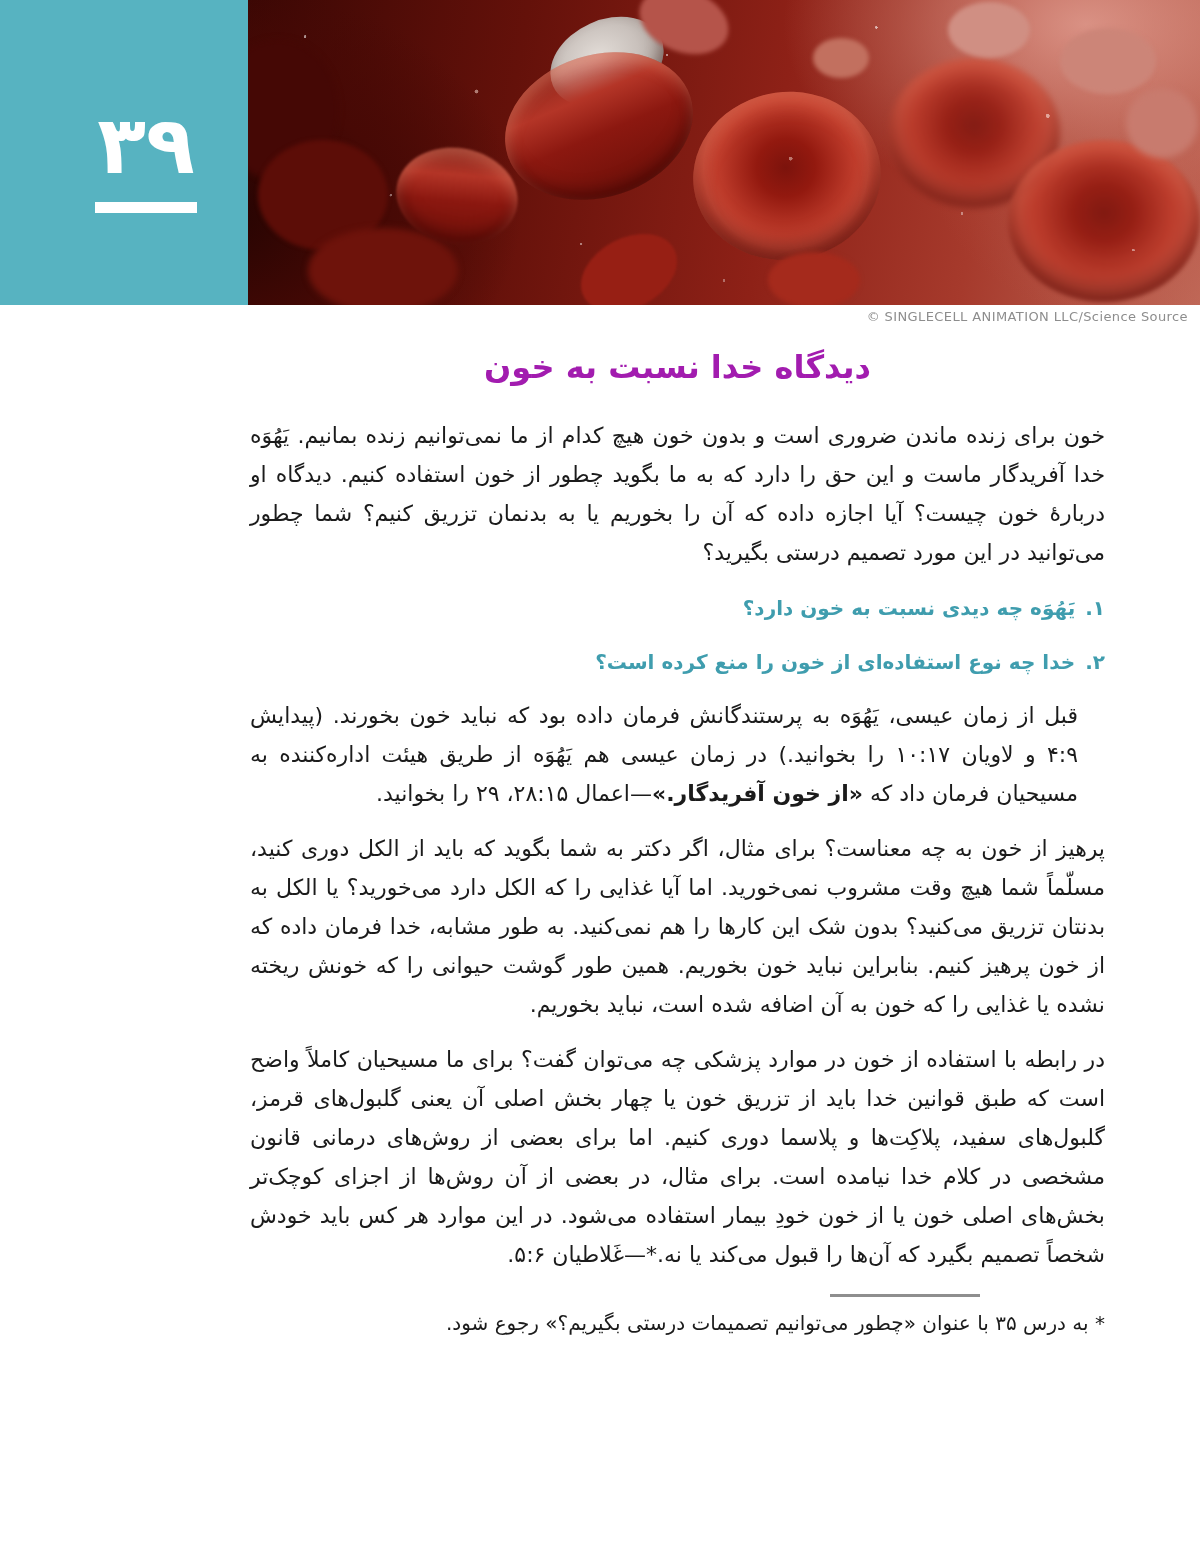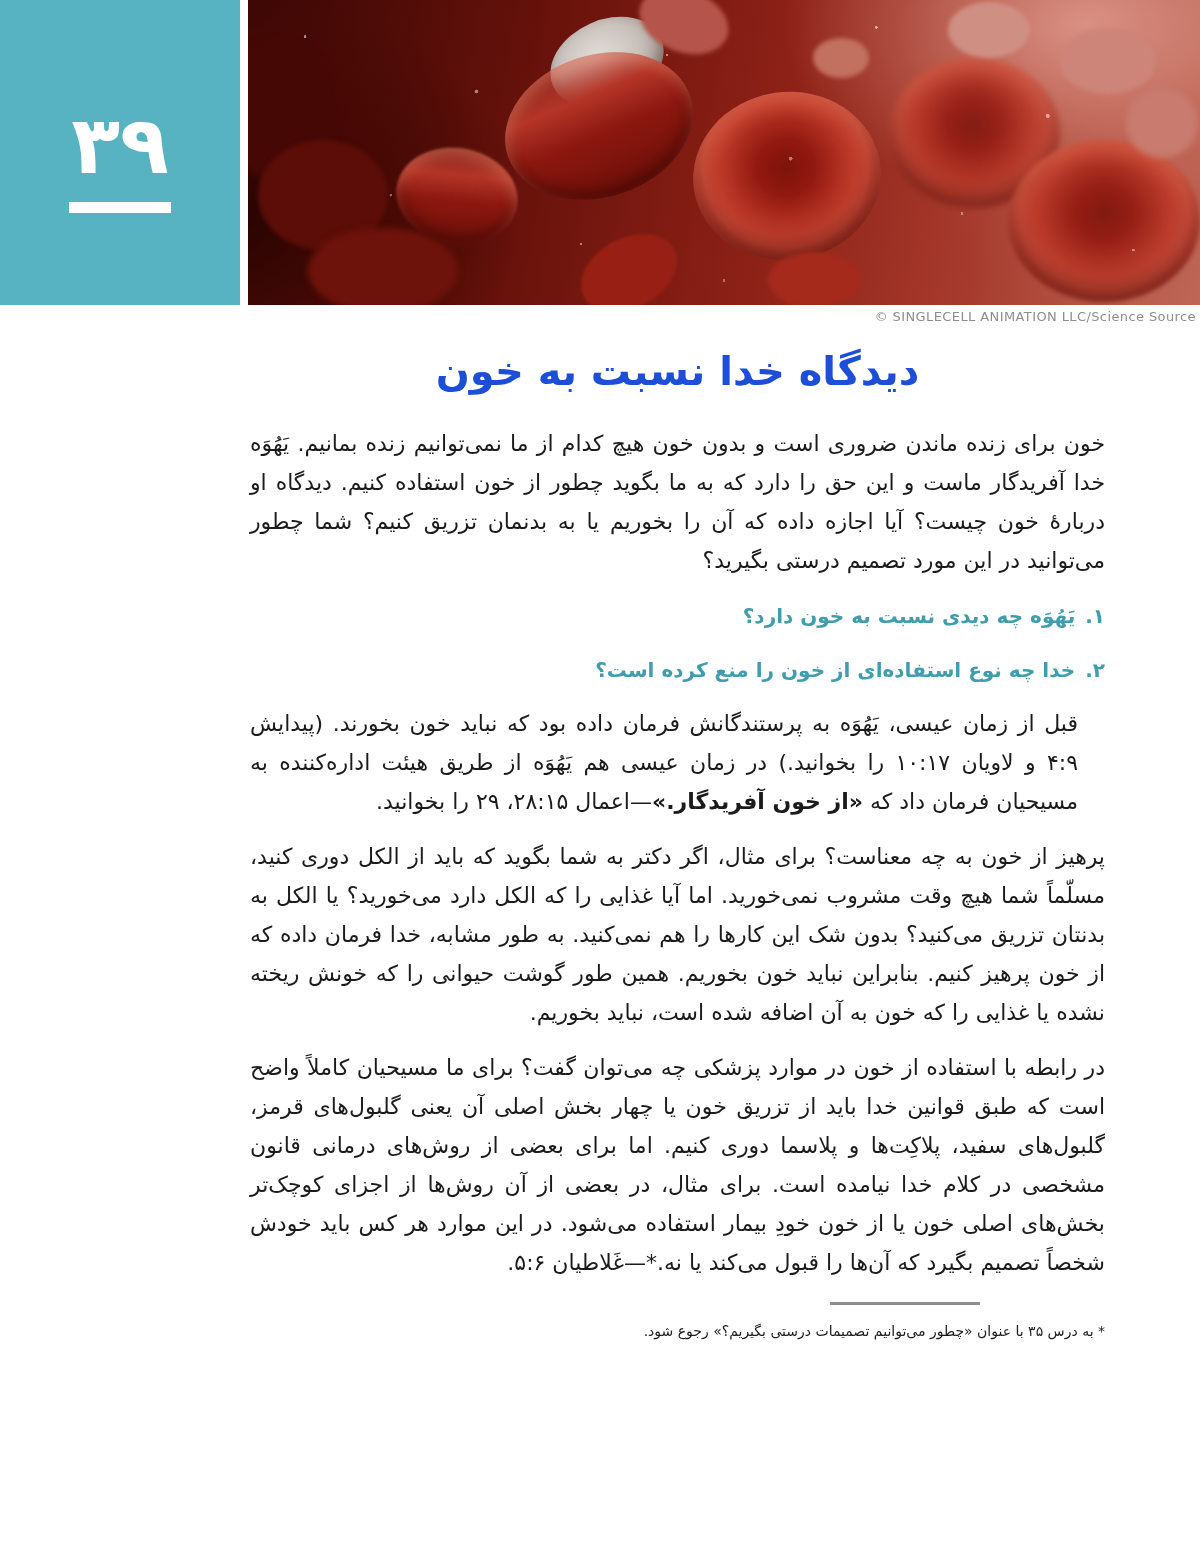--- a/index.html
+++ b/index.html
@@ -1,21 +1,21 @@
 <!DOCTYPE html>
 <html lang="fa" dir="rtl"><head>
 <meta charset="utf-8">
 <style>
   html,body{margin:0;padding:0;background:#fff;}
   .page{position:relative;width:1200px;height:1543px;background:#fff;overflow:hidden;
         font-family:"DejaVu Sans",sans-serif;direction:rtl;color:#1b1b1b;}
 
   
   .page-number-block{position:absolute;left:0;top:0;width:240px;height:305px;
-        display:flex;flex-direction:column;align-items:center;justify-content:center;}
+        display:flex;flex-direction:column;align-items:center;justify-content:center;padding-left:26px;}
   .page-number{color:#fff;font-weight:bold;font-size:80px;line-height:1;margin-top:14px;}
   .page-number-bar{width:102px;height:11px;background:#fff;margin-top:16px;}
 
   .hero{position:absolute;left:248px;top:0;width:952px;height:305px;overflow:hidden;
         background:
           radial-gradient(ellipse 420px 260px at 88% 8%, rgba(222,153,140,.9) 0%, rgba(199,117,102,.45) 45%, rgba(199,117,102,0) 72%),
           radial-gradient(ellipse 500px 300px at 103% 55%, rgba(187,90,75,.7) 0%, rgba(187,90,75,0) 60%),
           radial-gradient(ellipse 430px 330px at -3% 70%, #250402 0%, #470905 40%, rgba(71,9,5,0) 70%),
           linear-gradient(100deg,#3a0704 0%,#64110a 28%,#8e2117 55%,#a63a2c 76%,#c06a59 100%);}
   .cell{position:absolute;border-radius:50%;}
@@ -28,34 +28,34 @@
       radial-gradient(circle 2px at 15% 64%, rgba(255,255,255,.4) 0 60%, transparent 70%),
       radial-gradient(circle 3px at 24% 30%, rgba(255,230,220,.5) 0 60%, transparent 70%),
       radial-gradient(circle 2px at 35% 80%, rgba(255,255,255,.45) 0 60%, transparent 70%),
       radial-gradient(circle 2px at 44% 18%, rgba(255,255,255,.5) 0 60%, transparent 70%),
       radial-gradient(circle 3px at 57% 52%, rgba(255,235,225,.45) 0 60%, transparent 70%),
       radial-gradient(circle 2px at 66% 9%, rgba(255,255,255,.6) 0 60%, transparent 70%),
       radial-gradient(circle 2px at 75% 70%, rgba(255,255,255,.4) 0 60%, transparent 70%),
       radial-gradient(circle 3px at 84% 38%, rgba(255,240,232,.55) 0 60%, transparent 70%),
       radial-gradient(circle 2px at 93% 82%, rgba(255,255,255,.45) 0 60%, transparent 70%),
       radial-gradient(circle 2px at 50% 92%, rgba(255,255,255,.35) 0 60%, transparent 70%);}
-  .credit{position:absolute;top:309px;right:4px;direction:ltr;text-align:left;
+  .credit{position:absolute;top:309px;right:12px;direction:ltr;text-align:left;
           font-size:13px;letter-spacing:.4px;color:#8d8d8d;}
 
   
   .content{position:absolute;top:348px;right:95px;width:855px;}
-  h1.title{margin:0 0 30px 0;text-align:center;font-size:40px;font-weight:bold;color:#1d4ed8;}
+  h1.title{margin:0 0 30px 0;text-align:center;font-size:32px;font-weight:bold;color:#a21caf;}
   p.body{margin:16px 0 14px 0;font-size:22px;line-height:39px;text-align:justify;}
   p.q-indent{padding-right:27px;}
   h2.question{margin:18px 0 6px 0;font-size:20px;line-height:36px;font-weight:bold;color:#3f9dae;}
   h2.question .q-num{margin-left:10px;}
   b{font-weight:bold;}
 
   .footnote-rule{width:150px;height:3px;background:#8e8e8e;margin:20px 125px 14px 0;}
-  .footnote{font-size:14px;line-height:24px;text-align:right;color:#1b1b1b;margin:0;}
+  .footnote{font-size:20px;line-height:24px;text-align:right;color:#1b1b1b;margin:0;}
 </style>
 </head>
 <body>
 
 <div class="page">
 
   <div class="page-number-block" style="background:#57b3c1;">
     <div class="page-number">۳۹</div>
     <div class="page-number-bar"></div>
   </div>

